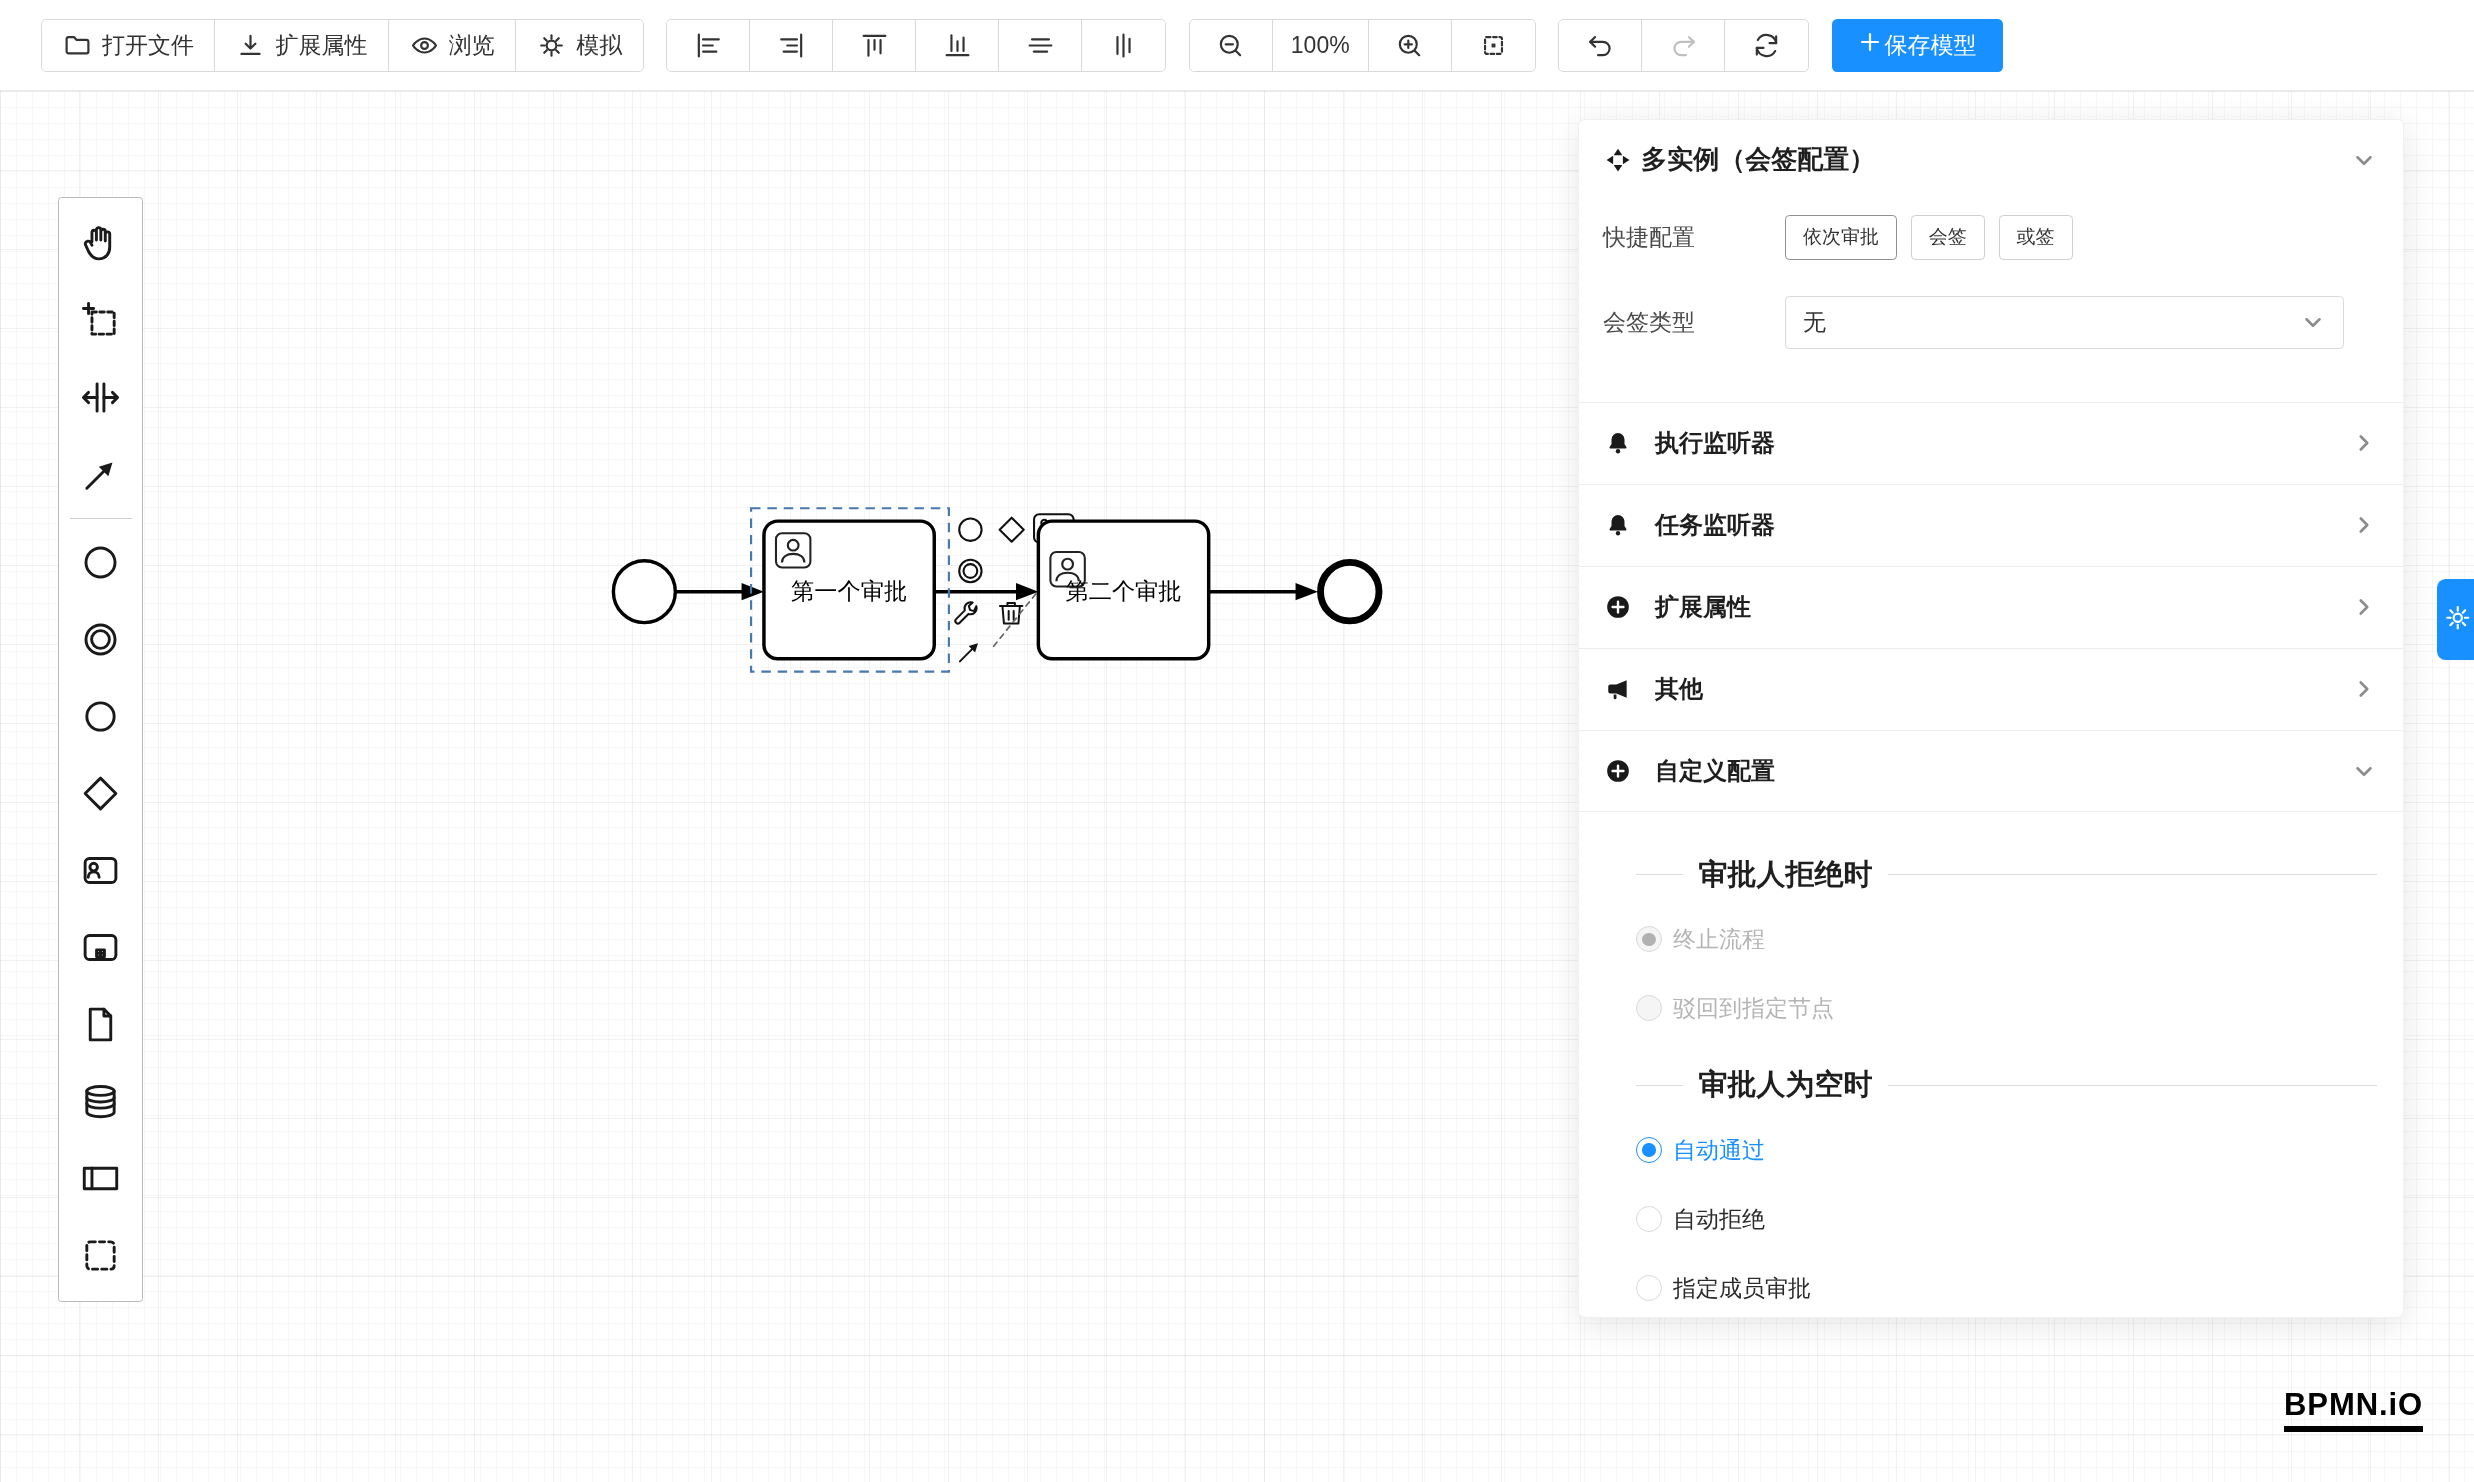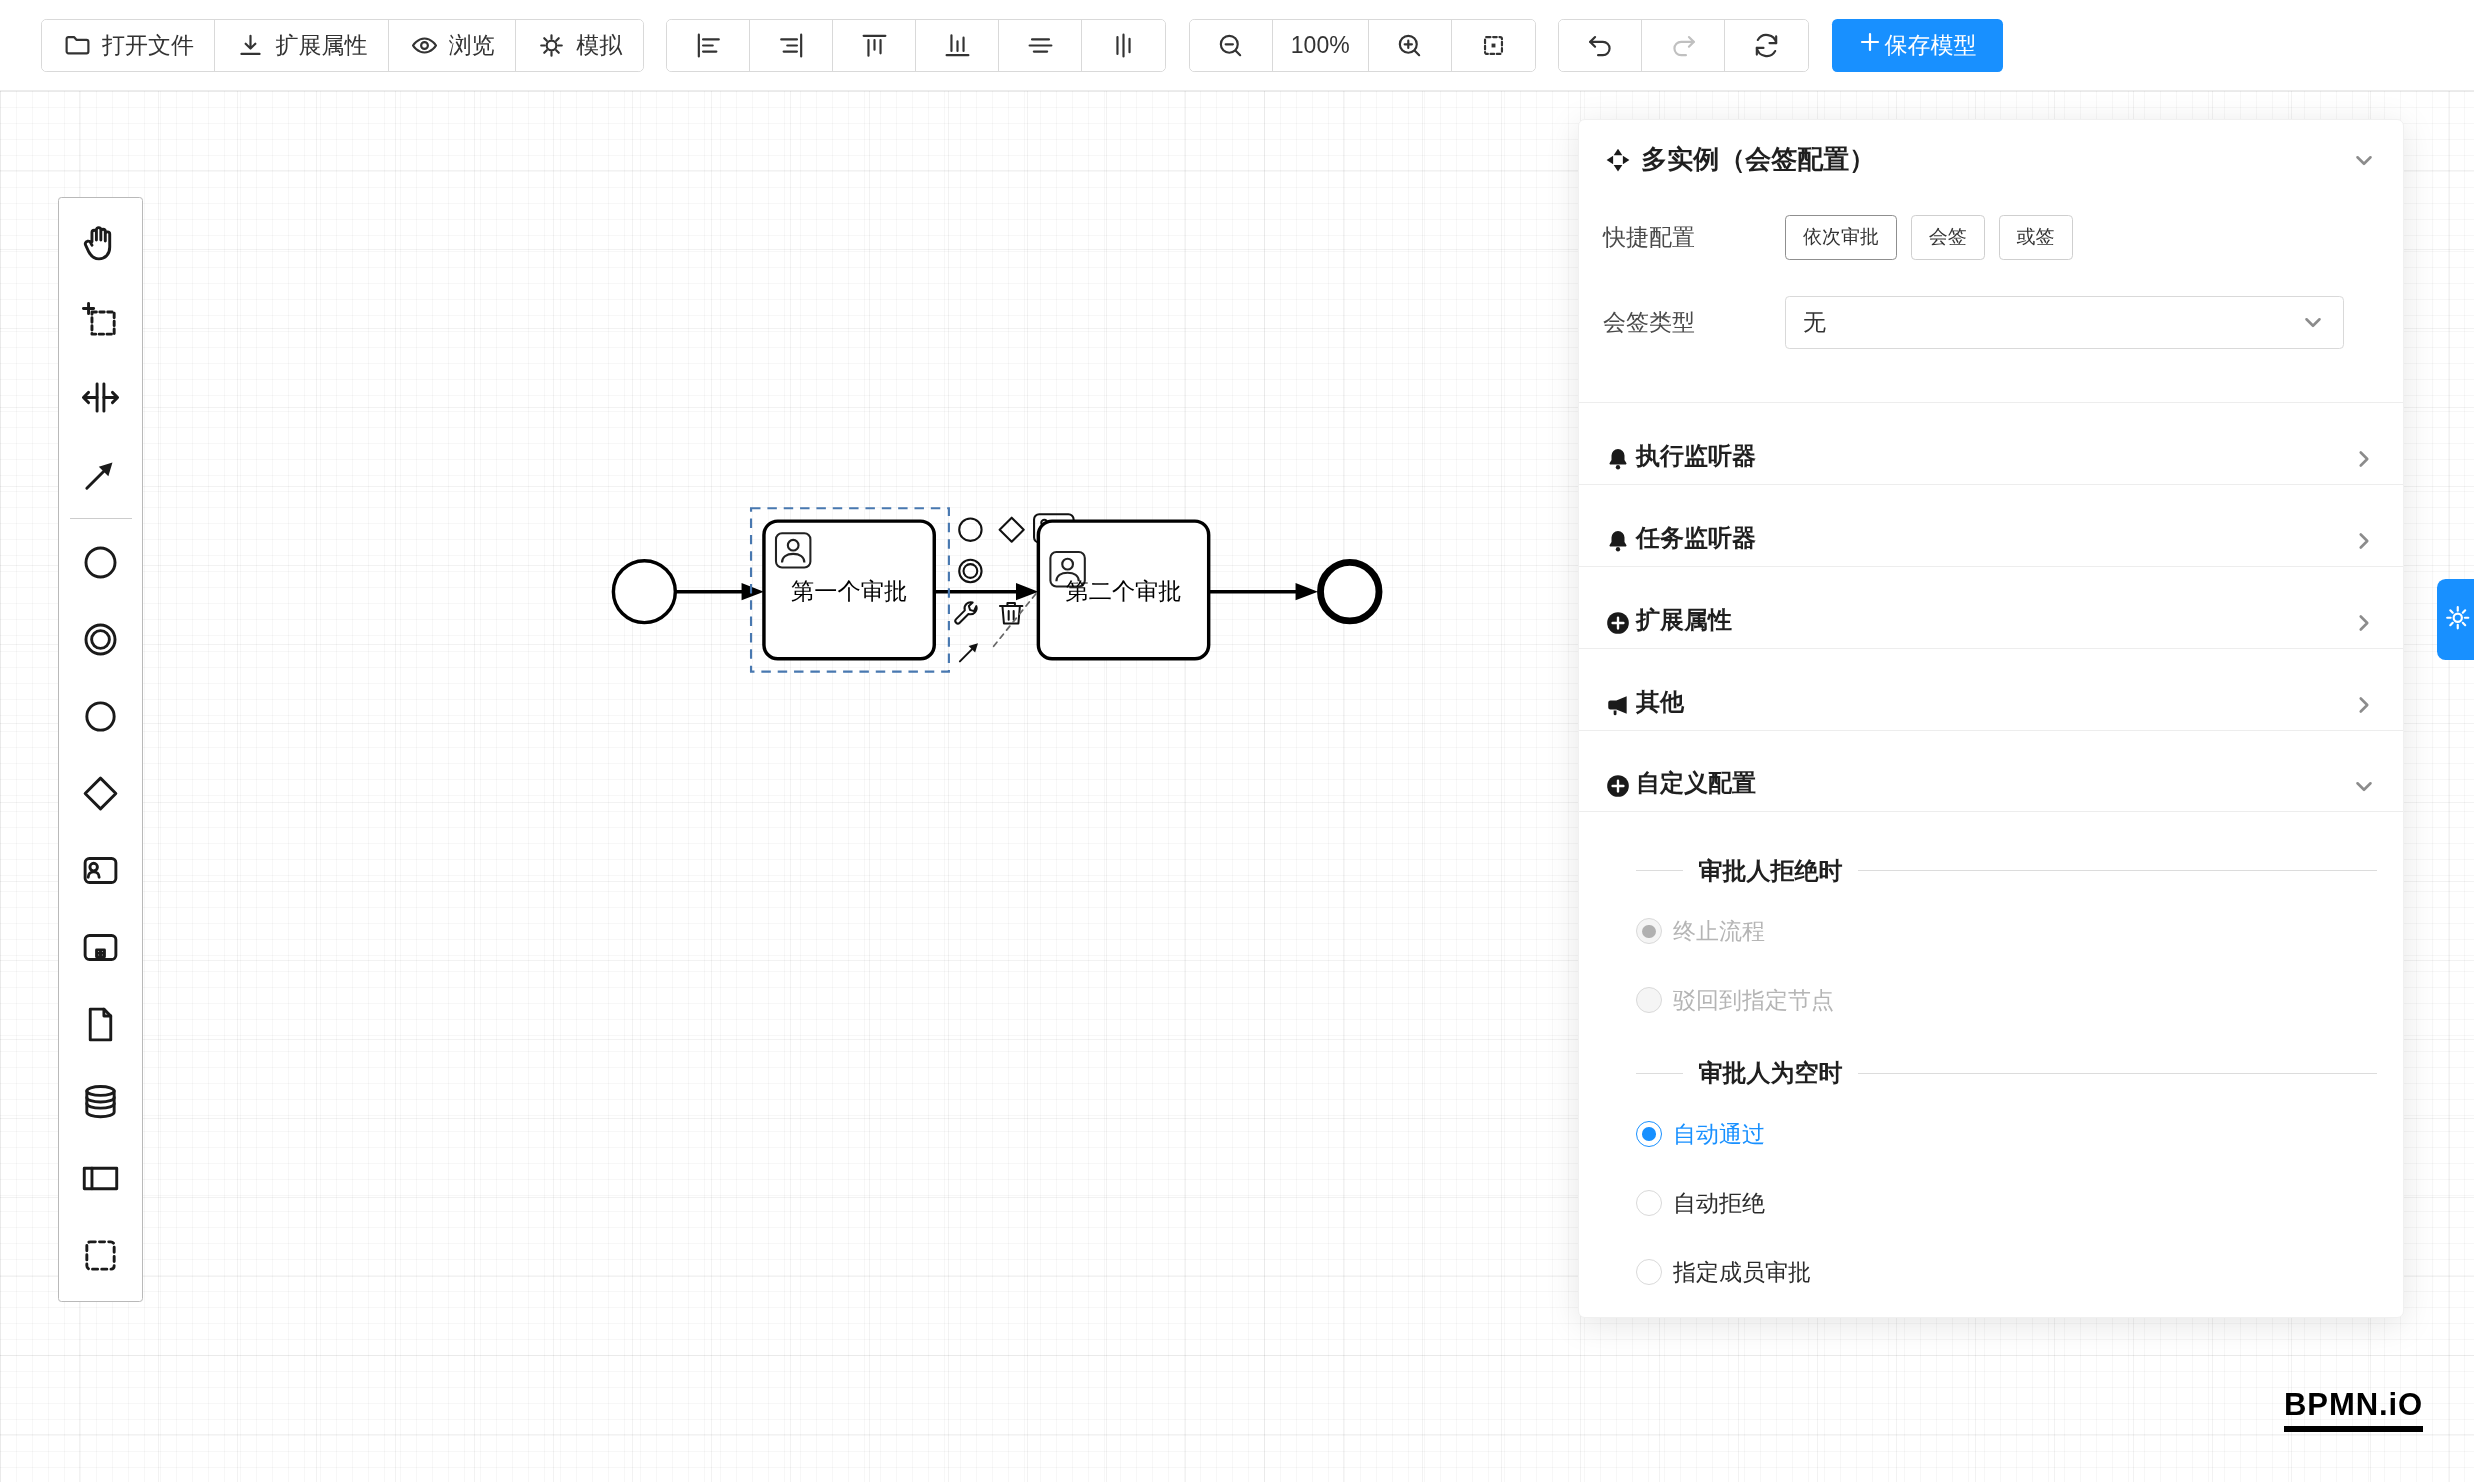--- a/index.html
+++ b/index.html
@@ -50,30 +50,30 @@
   .form-row{display:flex;align-items:center;padding:0 24px;margin-top:15.5px}
   .form-label{width:163px;font-size:23px;color:#4a4a4a;margin-right:19px;flex:none}
   .chip-group{display:flex;gap:13.8px}
   .chip{border:0.9px solid #cfcfcf;border-radius:4.3px;background:#fff;font-size:19px;color:#333;padding:8.6px 17px;cursor:pointer;white-space:nowrap}
   .chip.first{border-color:#8f8f8f}
   .select{width:559px;height:53px;border:0.9px solid #d9d9d9;border-radius:4.3px;display:flex;align-items:center;padding:0 17px;font-size:23px;color:#333;cursor:pointer;background:#fff}
   .select .chev{margin-left:auto}
   .form-row.sign{margin-top:36px}
 
   .sections{margin-top:53px}
-  .section-row{display:flex;align-items:flex-end;gap:5px;height:82px;padding:12px 26px;border-top:0.9px solid #ededed;cursor:pointer}
+  .section-row{display:flex;align-items:center;gap:24px;height:82px;padding:0 26px;border-top:0.9px solid #ededed;cursor:pointer}
   .section-row:last-child{border-bottom:0.9px solid #ededed}
   .section-row .lbl{font-size:24px;font-weight:bold;color:#1f1f1f}
   .section-row .chev{margin-left:auto}
 
   .subsection{padding:43px 26px 0 26px}
   .sub-title{display:flex;align-items:center;gap:15.5px;margin-left:31px;margin-right:0;margin-bottom:10.3px}
   .sub-title .l{width:47px;border-top:1.7px solid #dcdcdc}
   .sub-title .r{flex:1;border-top:1.7px solid #dcdcdc}
-  .sub-title .t{font-size:24px;font-weight:bold;color:#1f1f1f;white-space:nowrap}
+  .sub-title .t{font-size:29px;font-weight:bold;color:#1f1f1f;white-space:nowrap}
   .sub-title.second{margin-top:22.4px}
   .radio-row{display:flex;align-items:center;gap:11px;height:69px;margin-left:31px;cursor:pointer}
   .radio{width:26px;height:26px;border-radius:50%;border:1.7px solid #d9d9d9;background:#fff;position:relative;flex:none}
   .radio.checked{border-color:#1890ff}
   .radio.checked::after{content:"";position:absolute;inset:5.2px;border-radius:50%;background:#1890ff}
   .radio.disabled{background:#f5f5f5;border-color:#d9d9d9}
   .radio.disabled.checked::after{background:rgba(0,0,0,0.28)}
   .radio-row .rl{font-size:23px;color:#2b2b2b}
   .radio-row.dis .rl{color:#b5b5b5;cursor:not-allowed}
   .radio-row.active .rl{color:#1890ff}

